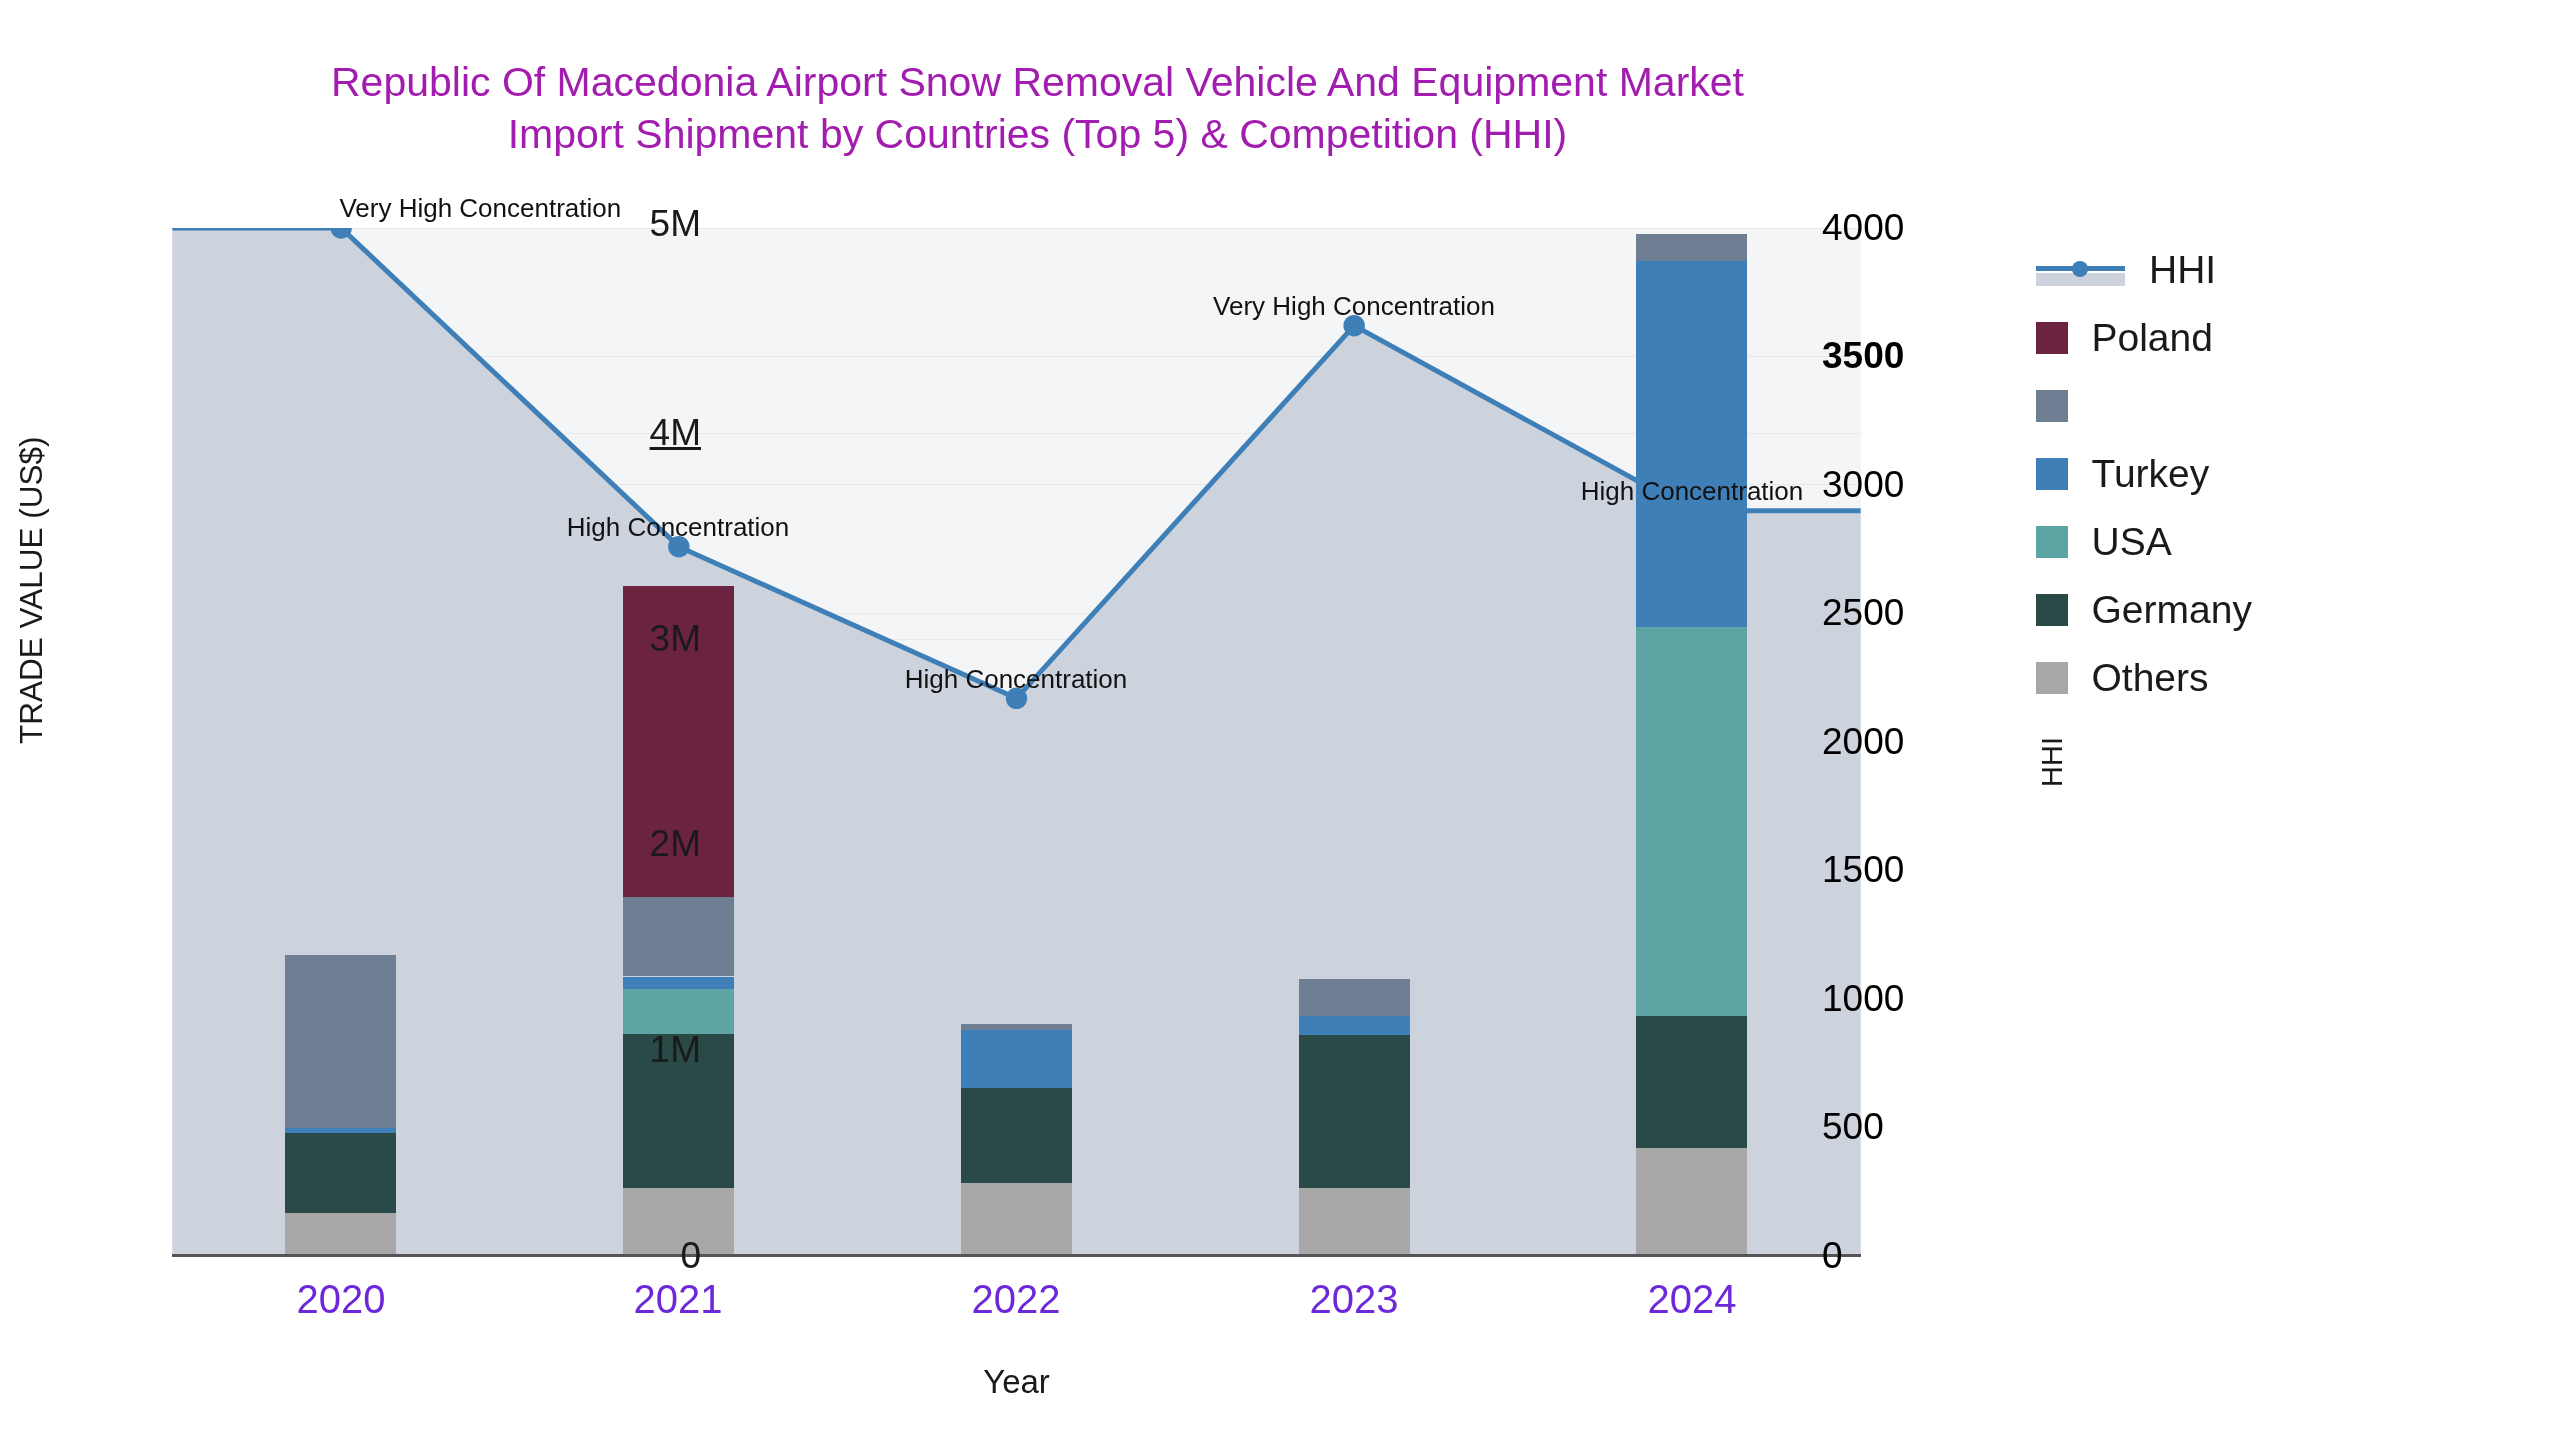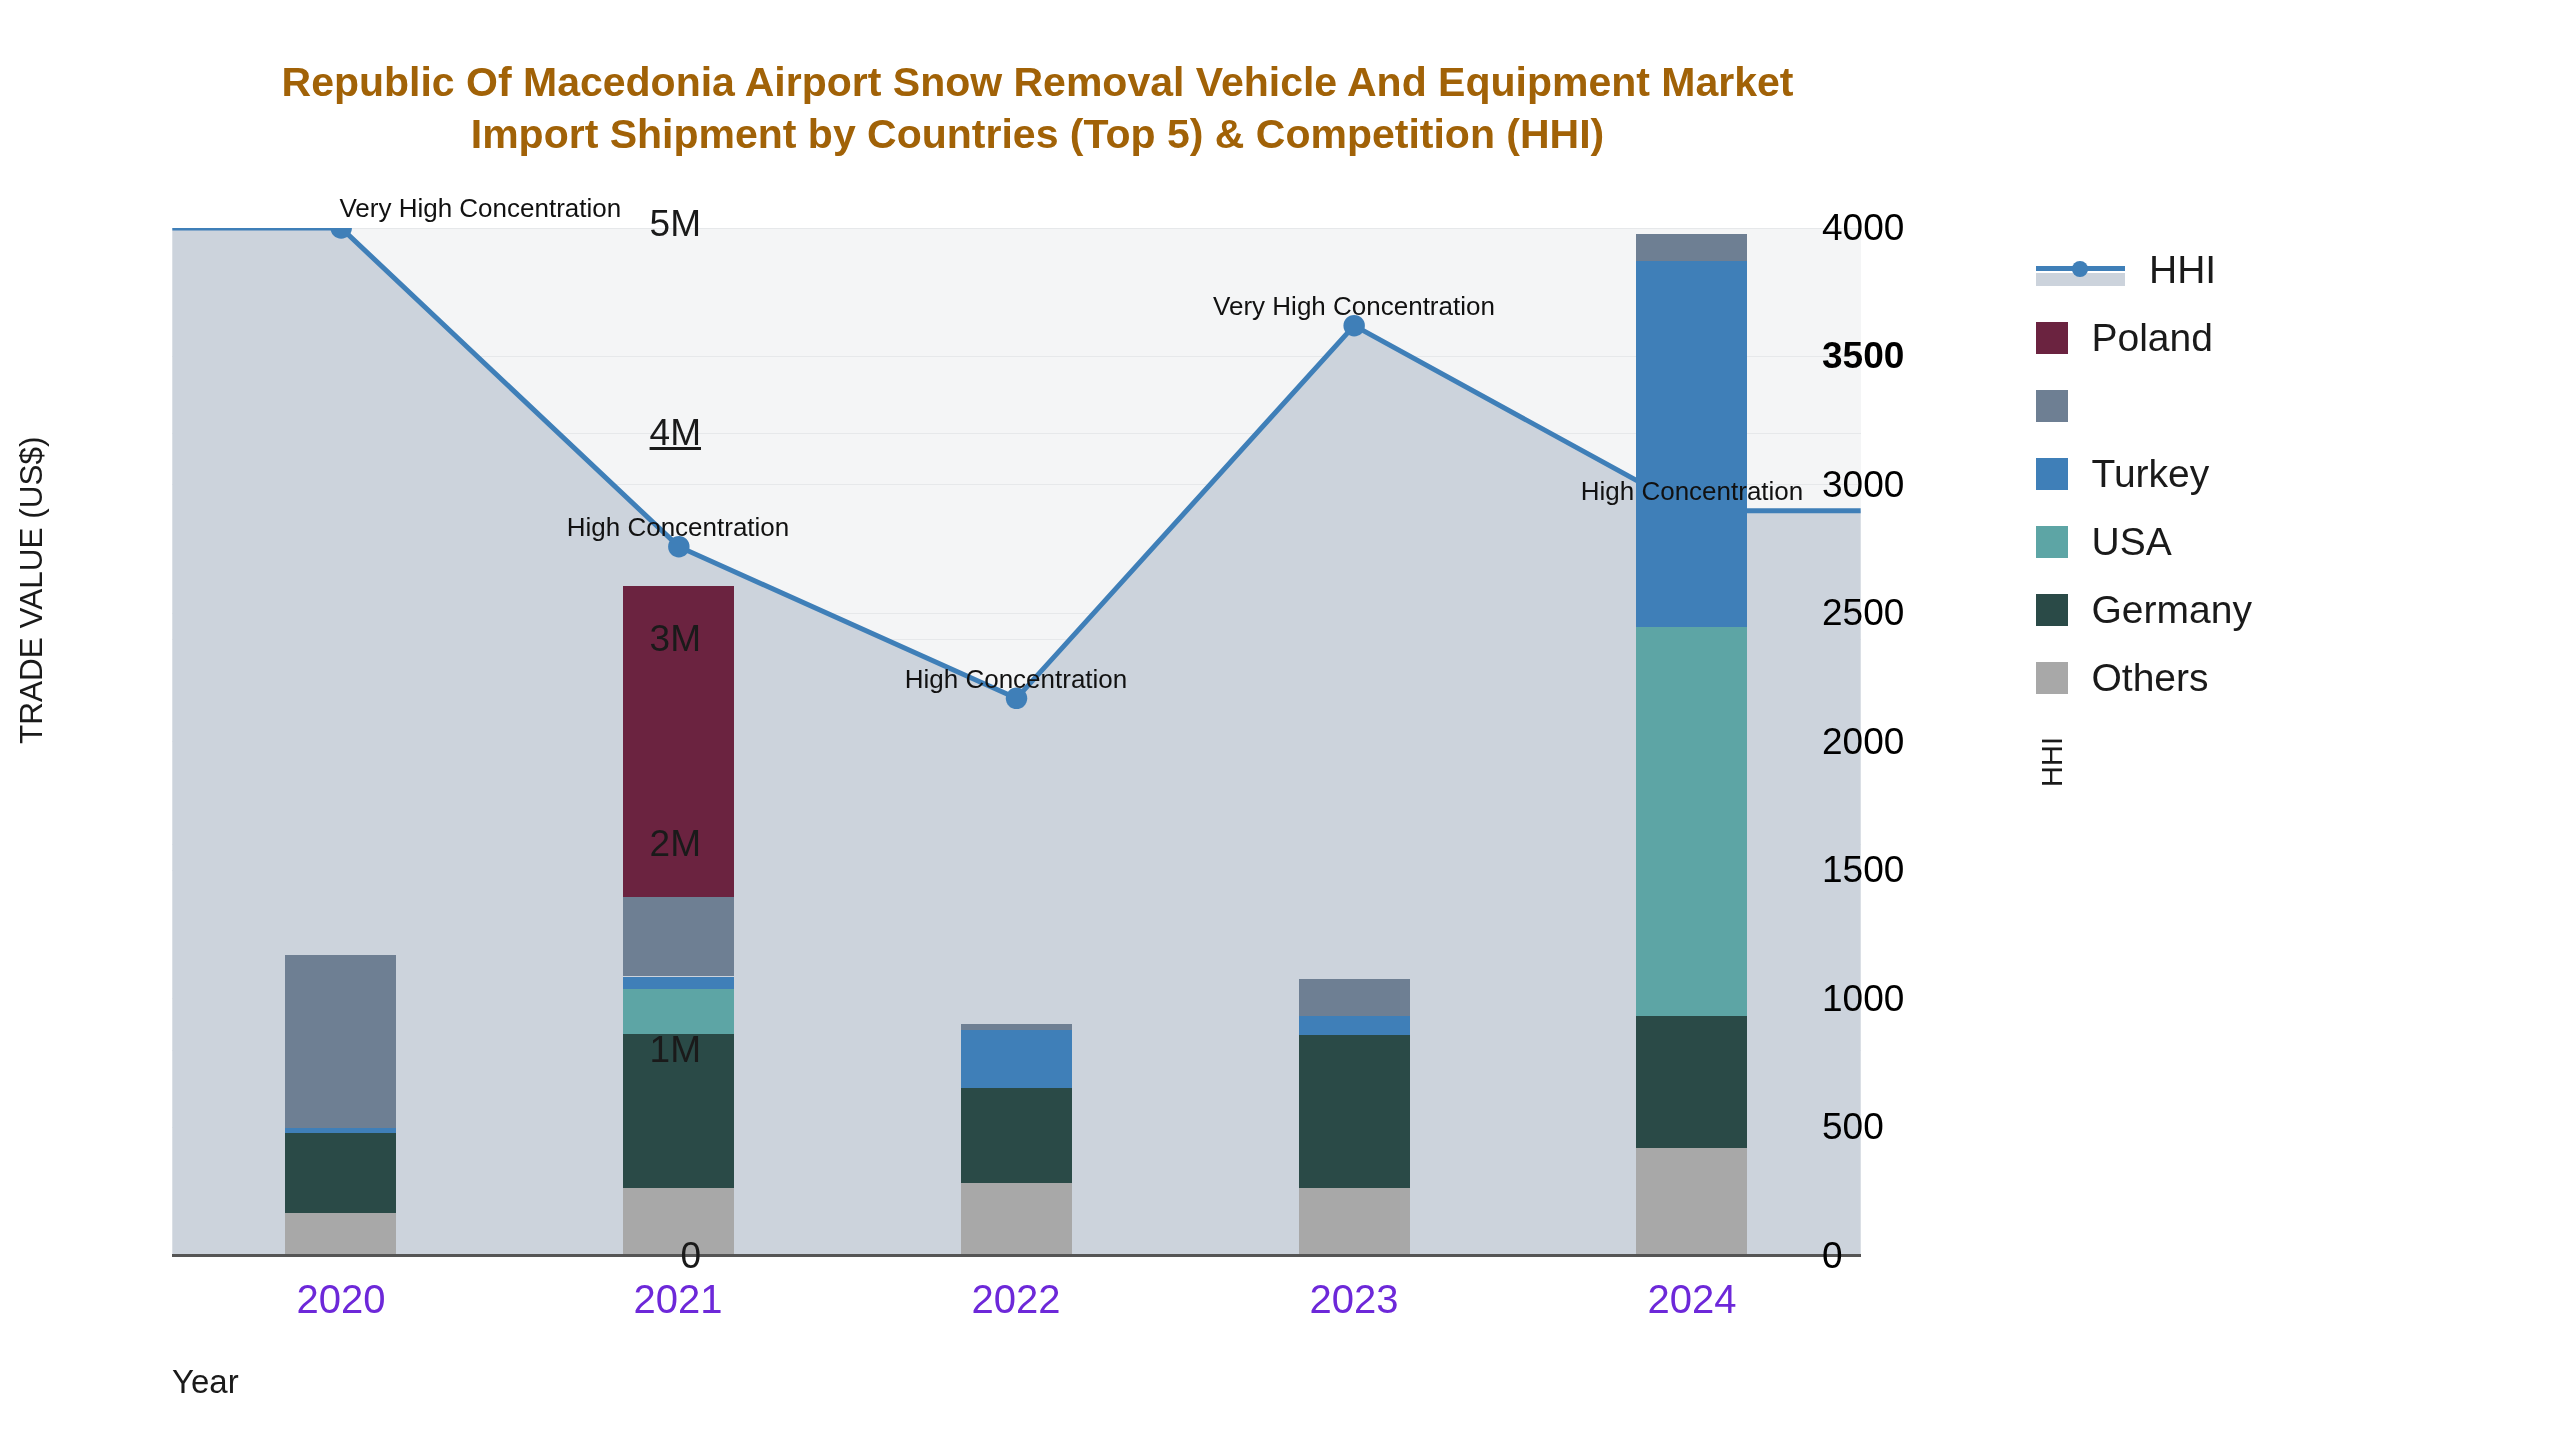--- a/index.html
+++ b/index.html
@@ -1,21 +1,21 @@
 <!DOCTYPE html>
 <html style="font-size:11.4px"><head>
 <meta charset="utf-8">
 <style>
   html,body{margin:0;padding:0;background:#ffffff;}
   body{width:2576px;height:1449px;font-family:"Liberation Sans",sans-serif;color:#111;overflow:hidden;}
   .canvas{position:relative;width:2576px;height:1449px;}
 
   
   .title{position:absolute;left:0;top:56px;width:2075px;text-align:center;
-         font-size:41px;line-height:1.28;color:#a16207;font-weight:700;}
+         font-size:41px;line-height:1.28;color:#a21caf;font-weight:400;}
   .title .l2{display:block;}
 
   
   .plot{position:absolute;left:172px;top:228px;width:1689px;height:1028px;background:#f4f5f6;}
   .plot-inner{position:absolute;inset:0;overflow:hidden;}
 
   .gridline{position:absolute;left:0;right:0;height:1.4px;background:#e6e8ea;}
   .axis-bottom{position:absolute;left:172px;top:1254px;width:1689px;height:2.9px;background:#555;}
 
   
@@ -24,21 +24,21 @@
   .ylabel{position:absolute;left:13px;top:744px;transform-origin:0 0;transform:rotate(-90deg);
           font-size:31.5px;color:#1a1a1a;white-space:nowrap;}
 
   
   .y2tick{position:absolute;left:1822px;transform:translateY(-50%);font-size:37px;color:#000000;white-space:nowrap;}
   .y2label{position:absolute;left:2036px;top:787px;transform-origin:0 0;transform:rotate(-90deg);
            font-size:29px;color:#1a1a1a;white-space:nowrap;}
 
   
   .xtick{position:absolute;top:1277px;transform:translateX(-50%);font-size:40px;color:#6d28d9;}
-  .xlabel{position:absolute;left:172px;width:1689px;top:1363px;text-align:left;font-size:33px;color:#1a1a1a;}
+  .xlabel{position:absolute;left:172px;width:1689px;top:1363px;text-align:center;font-size:33px;color:#1a1a1a;}
 
   
   .barseg{position:absolute;}
 
   
   .hhi-svg{position:absolute;left:0;top:0;width:1689px;height:1028px;pointer-events:none;}
 
   
   .ann{position:absolute;font-size:26px;color:#111;white-space:nowrap;}
 

